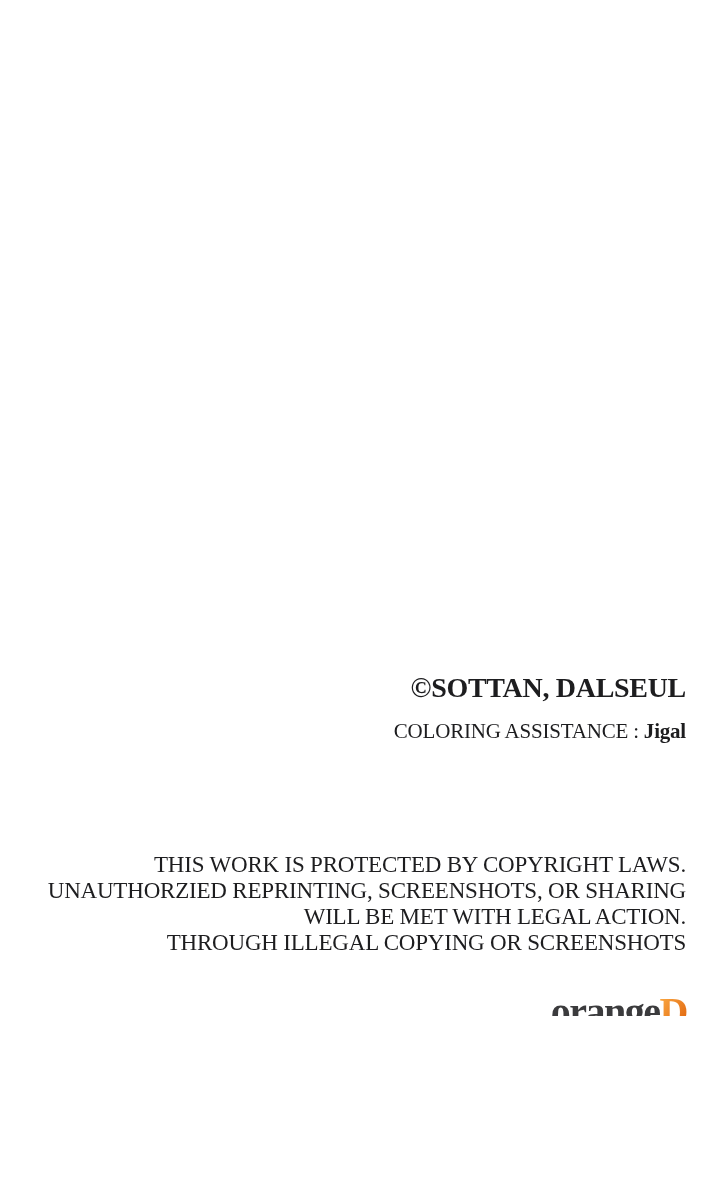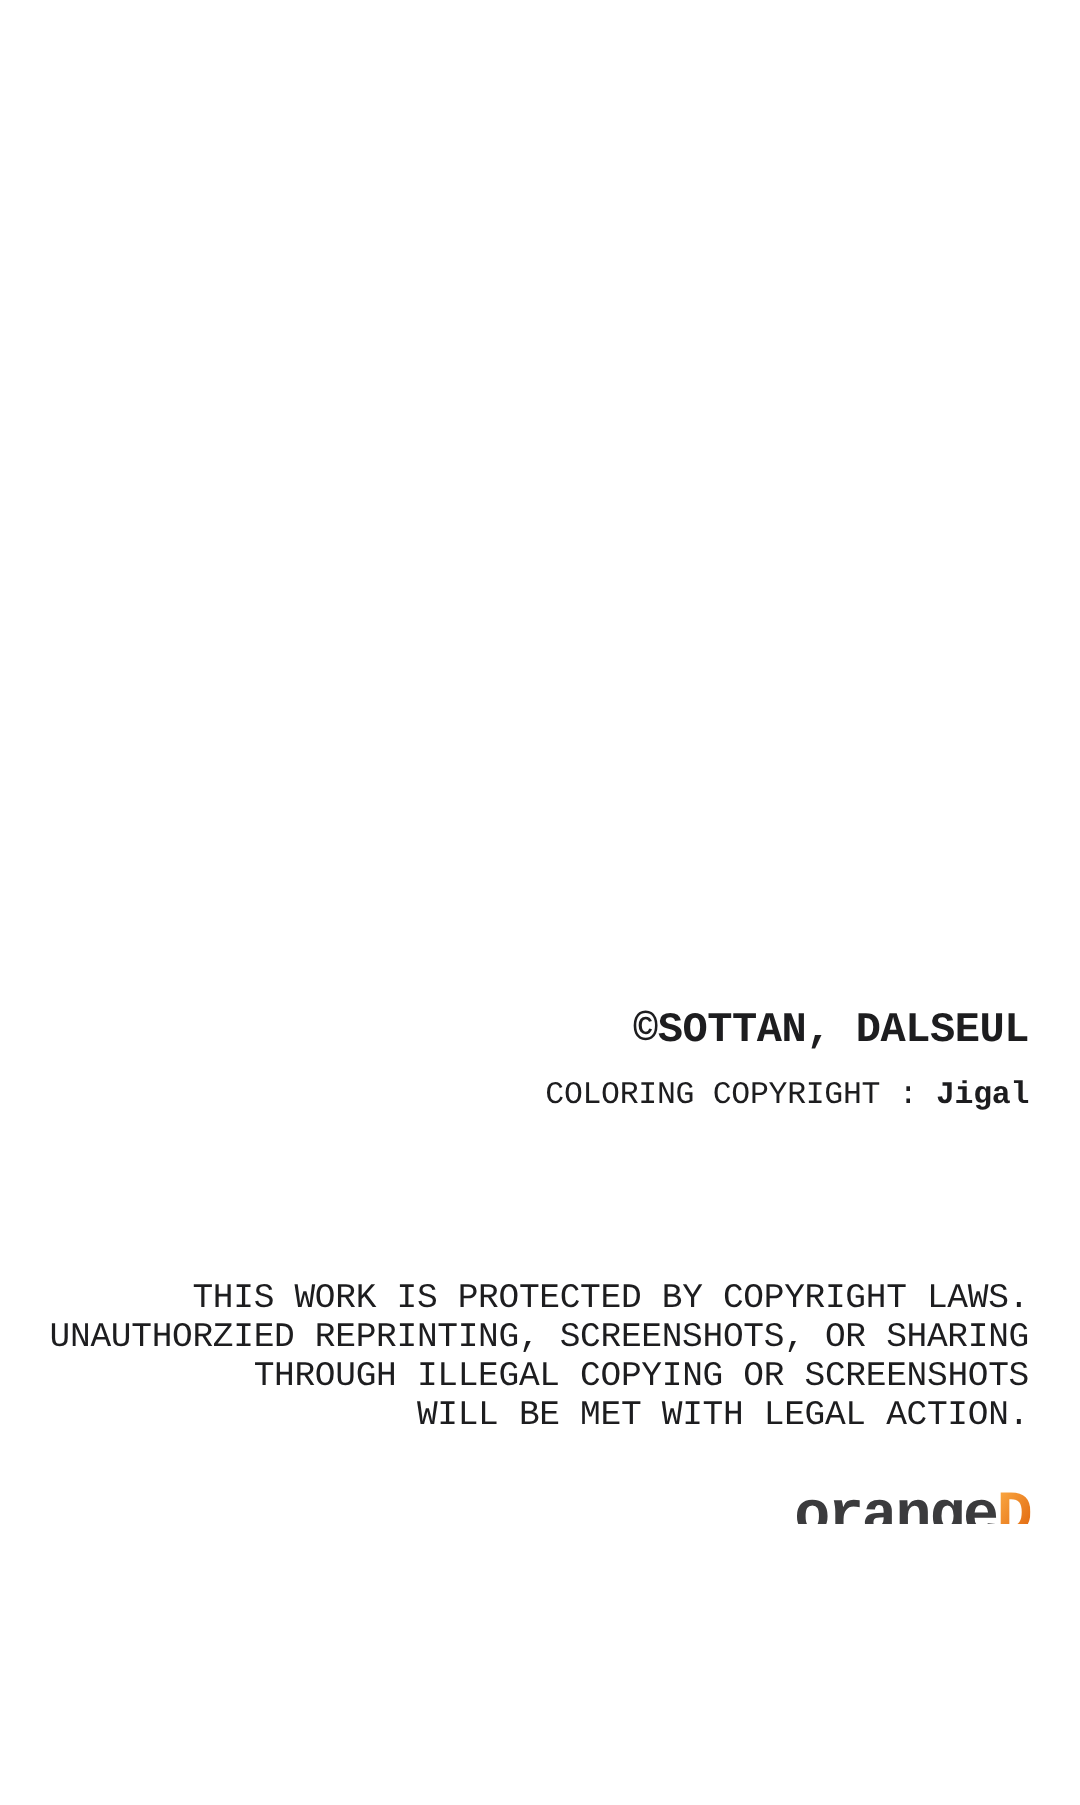--- a/index.html
+++ b/index.html
@@ -5,21 +5,21 @@
   html, body {
     margin: 0;
     padding: 0;
     background: #ffffff;
   }
   .page {
     position: relative;
     width: 720px;
     height: 1016px;
     background: var(--page-bg, #ffffff);
-    font-family: Liberation Mono, monospace;
+    font-family: Liberation Serif, serif;
     color: var(--text-color, #1d1d1f);
     overflow: hidden;
   }
   .credit-author {
     position: absolute;
     top: 673px;
     right: 34px;
     font-size: 28px;
     font-weight: 700;
     line-height: 1.1;
@@ -78,28 +78,28 @@
   }
 </style>
 </head>
 <body>
 
 <div class="page">
 
   <div class="credit-author">©SOTTAN, DALSEUL</div>
 
   <div class="credit-coloring">
-    <span>COLORING COPYRIGHT : </span><span class="coloring-name">Jigal</span>
+    <span>COLORING ASSISTANCE : </span><span class="coloring-name">Jigal</span>
   </div>
 
   <div class="legal">
     <div>THIS WORK IS PROTECTED BY COPYRIGHT LAWS.</div>
     <div>UNAUTHORZIED REPRINTING, SCREENSHOTS, OR SHARING</div>
+    <div>WILL BE MET WITH LEGAL ACTION.</div>
     <div>THROUGH ILLEGAL COPYING OR SCREENSHOTS</div>
-    <div>WILL BE MET WITH LEGAL ACTION.</div>
   </div>
 
   <div class="logo">
     <span class="logo-orange">orange</span>
       <span class="logo-d">D</span>
   </div>
 
 </div>
 
 </body></html>

